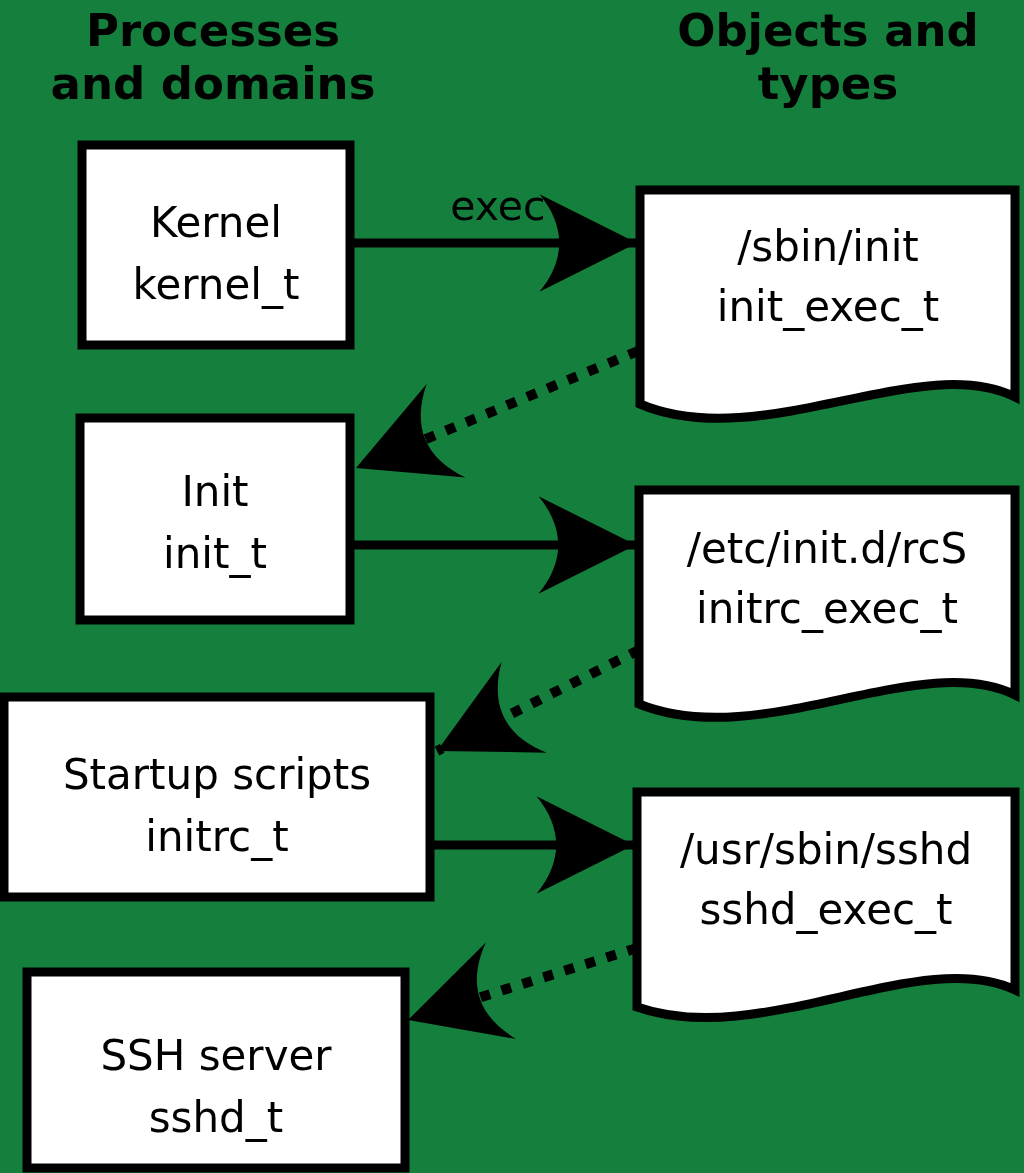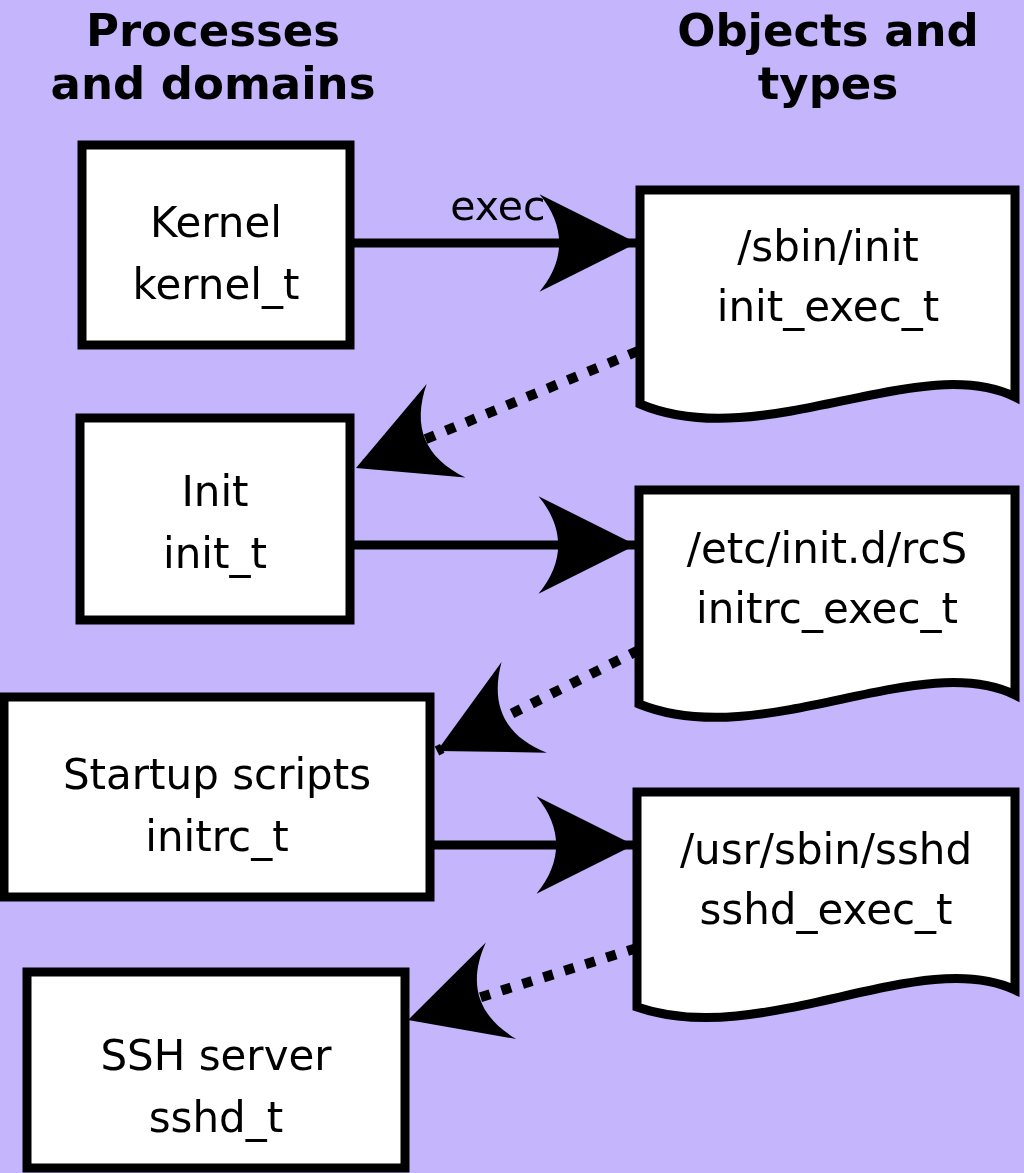--- a/index.html
+++ b/index.html
@@ -3,21 +3,21 @@
 <meta charset="utf-8">
 <style>
   html, body {
     margin: 0;
     padding: 0;
     background: #ffffff;
   }
   .canvas-wrap {
     width: 1024px;
     height: 1173px;
-    background: #c4b5fd;
+    background: #15803d;
     position: relative;
     overflow: hidden;
   }
   svg {
     display: block;
   }
   .shape {
     fill: #ffffff;
     stroke: #000000;
     stroke-width: 9;

